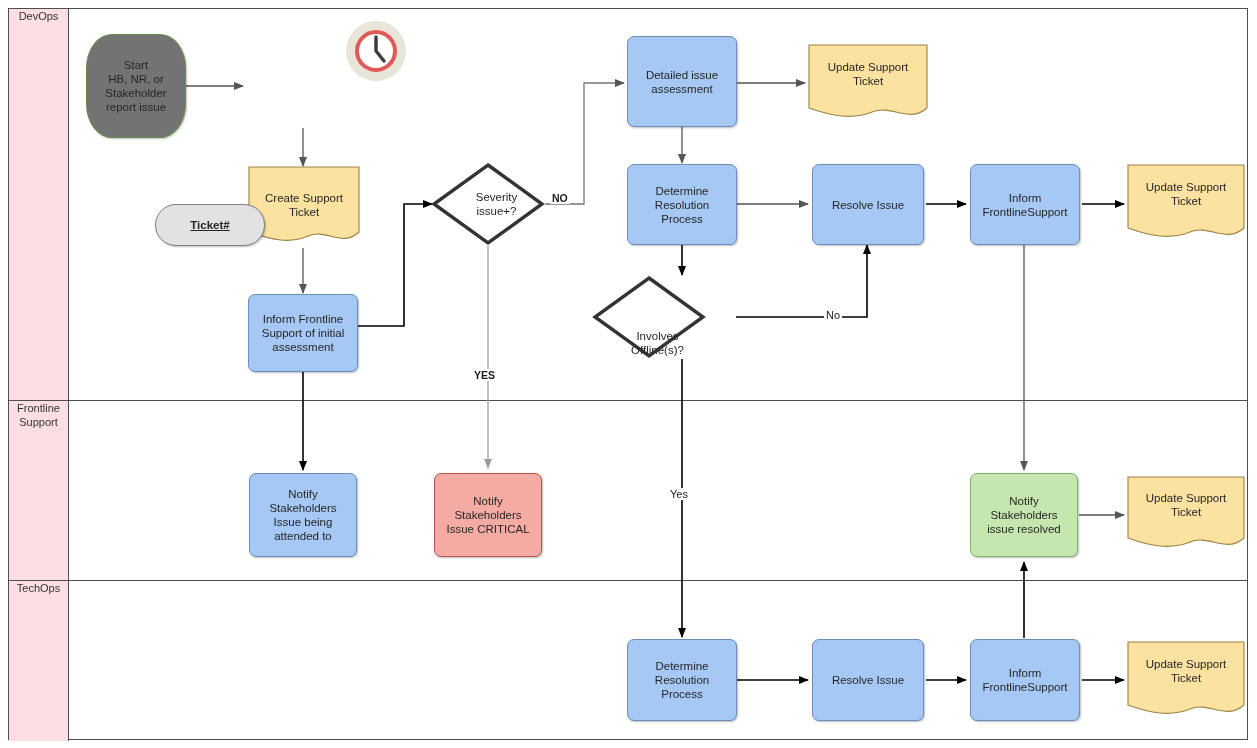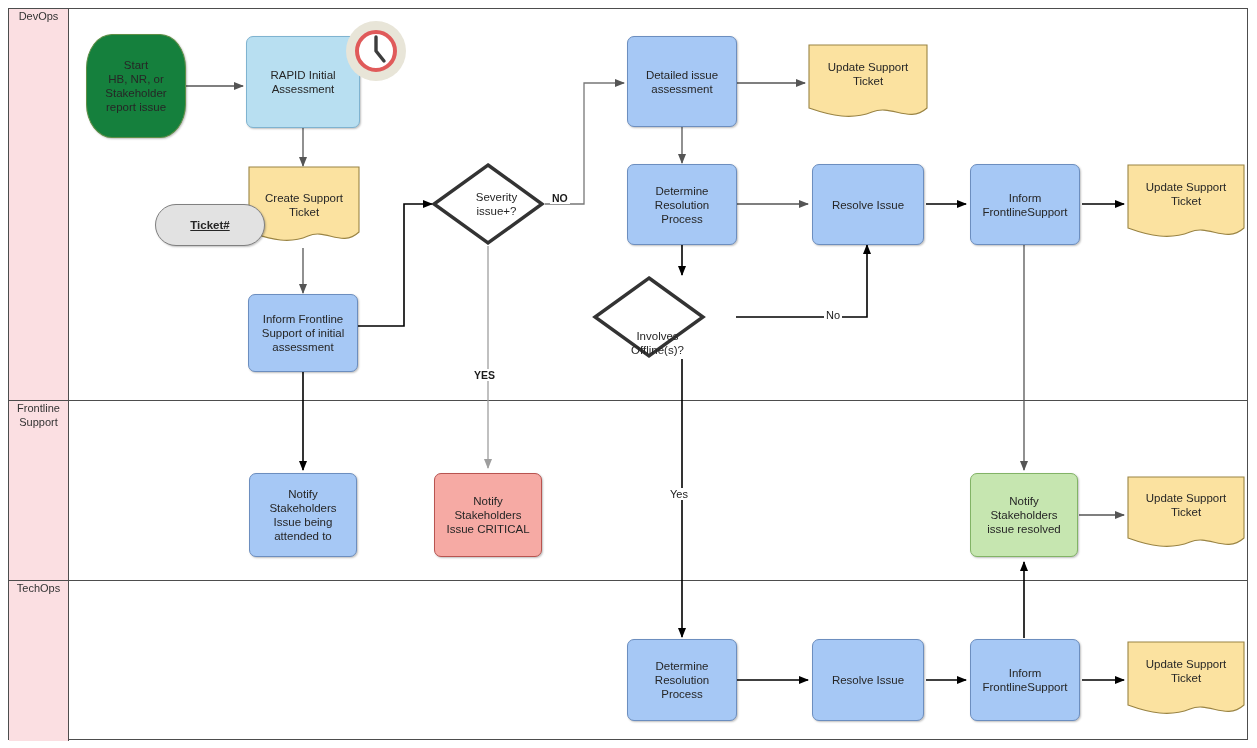--- a/index.html
+++ b/index.html
@@ -84,21 +84,21 @@
   }
   .proc-red {
     border: 1px solid #b85450;
     border-radius: 7px;
     background: #f6aaa4;
     box-shadow: 1px 1px 2px rgba(0,0,0,0.25);
   }
   
   .terminator {
     border: 1px solid #5f8f46;
-    background: #15803d;
+    background: #737373;
     border-radius: 26px / 34px;
     box-shadow: 1px 1px 2px rgba(0,0,0,0.25);
   }
   
   .oval {
     border: 1px solid #808080;
     background: #e2e2e2;
     border-radius: 999px;
     font-weight: bold;
     box-shadow: 1px 1px 2px rgba(0,0,0,0.25);
@@ -238,26 +238,20 @@
 
   <div class="node terminator" style="left:86px;top:34px;width:100px;height:104px;">
     <span>
       <span>Start</span><br>
       <span>HB, NR, or</span><br>
       <span>Stakeholder</span><br>
       <span>report issue</span>
     </span>
   </div>
 
-  <div class="node proc-light" style="left:246px;top:36px;width:114px;height:92px;">
-    <span>
-      <span>RAPID Initial</span><br>
-      <span>Assessment</span>
-    </span>
-  </div>
 
   <div class="clock" style="left:345px;top:20px;width:62px;height:62px;">
     <svg width="62" height="62" viewBox="0 0 62 62">
       <circle cx="31" cy="31" r="30" fill="#e8e5d8"></circle>
       <circle cx="31" cy="31" r="19" fill="#ffffff" stroke="#e05a5a" stroke-width="4"></circle>
       <path d="M31,17 L31,31 L39,41" stroke="#3d3d3d" stroke-width="3.4" fill="none" stroke-linecap="round" stroke-linejoin="round"></path>
     </svg>
   </div>
 
   <div class="node docshape" style="left:248px;top:166px;width:112px;height:82px;">

